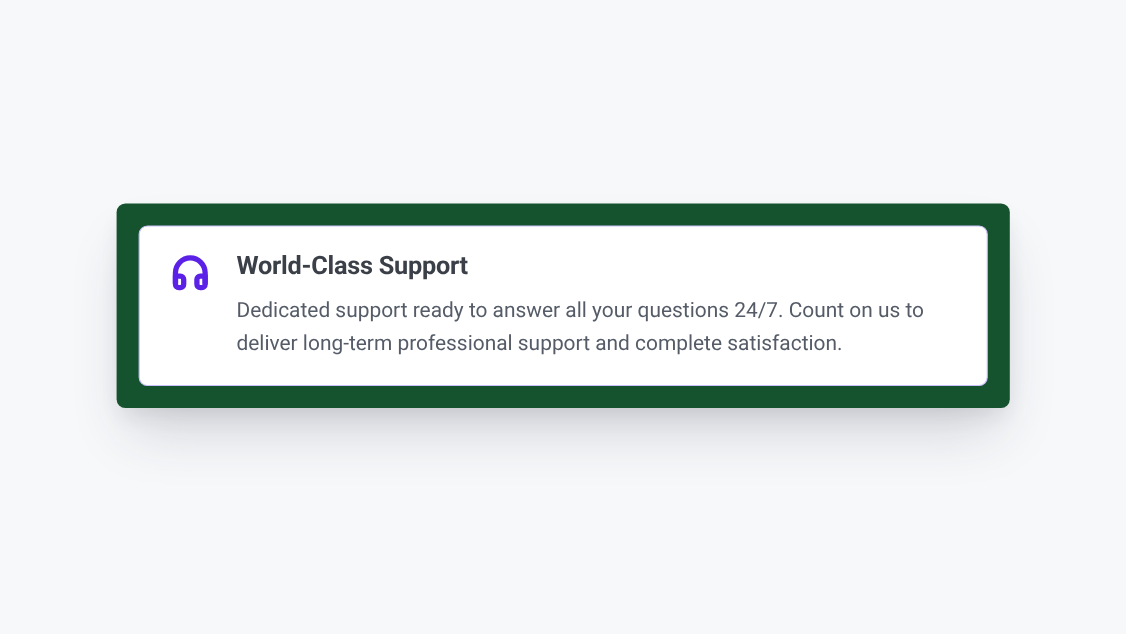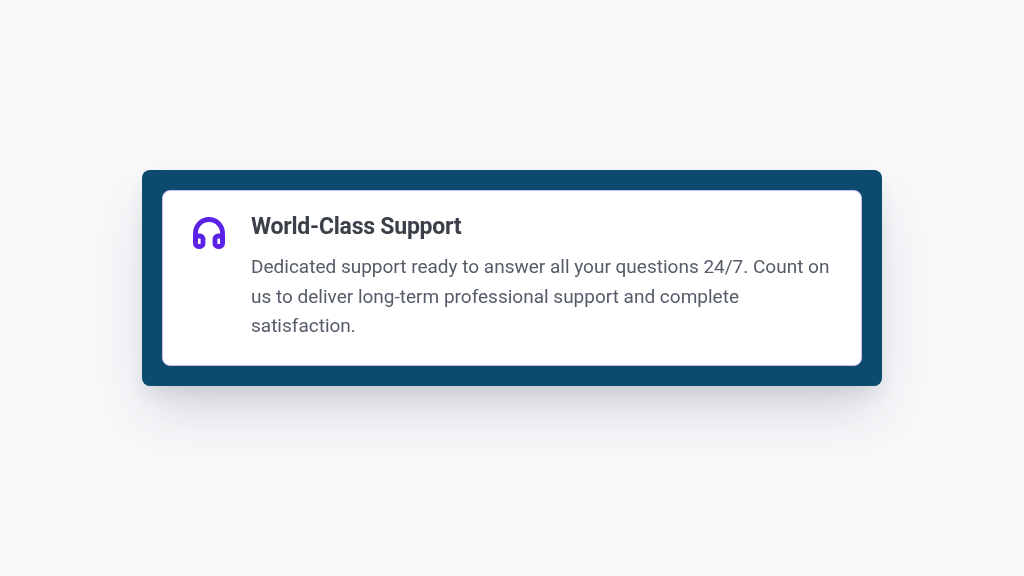--- a/index.html
+++ b/index.html
@@ -5,22 +5,22 @@
   * { box-sizing: border-box; margin: 0; padding: 0; }
   html, body { width: 1024px; height: 576px; }
   body {
     background: #f7f8fa;
     font-family: -apple-system, BlinkMacSystemFont, "Segoe UI", Roboto, "Helvetica Neue", Arial, sans-serif;
     display: flex;
     align-items: center;
     justify-content: center;
   }
   .card-outer {
-    width: 740px;
-    background: #0c4a6e;
+    width: 812px;
+    background: #14532d;
     border-radius: 8px;
     padding: 20px;
     box-shadow: 0 30px 50px -10px rgba(40, 44, 60, 0.18), 0 10px 20px -5px rgba(40, 44, 60, 0.10);
     position: relative;
     top: -10px;
   }
   .card-inner {
     border: 1px solid #cabffb;
     background: #ffffff;
     border-radius: 8px;

